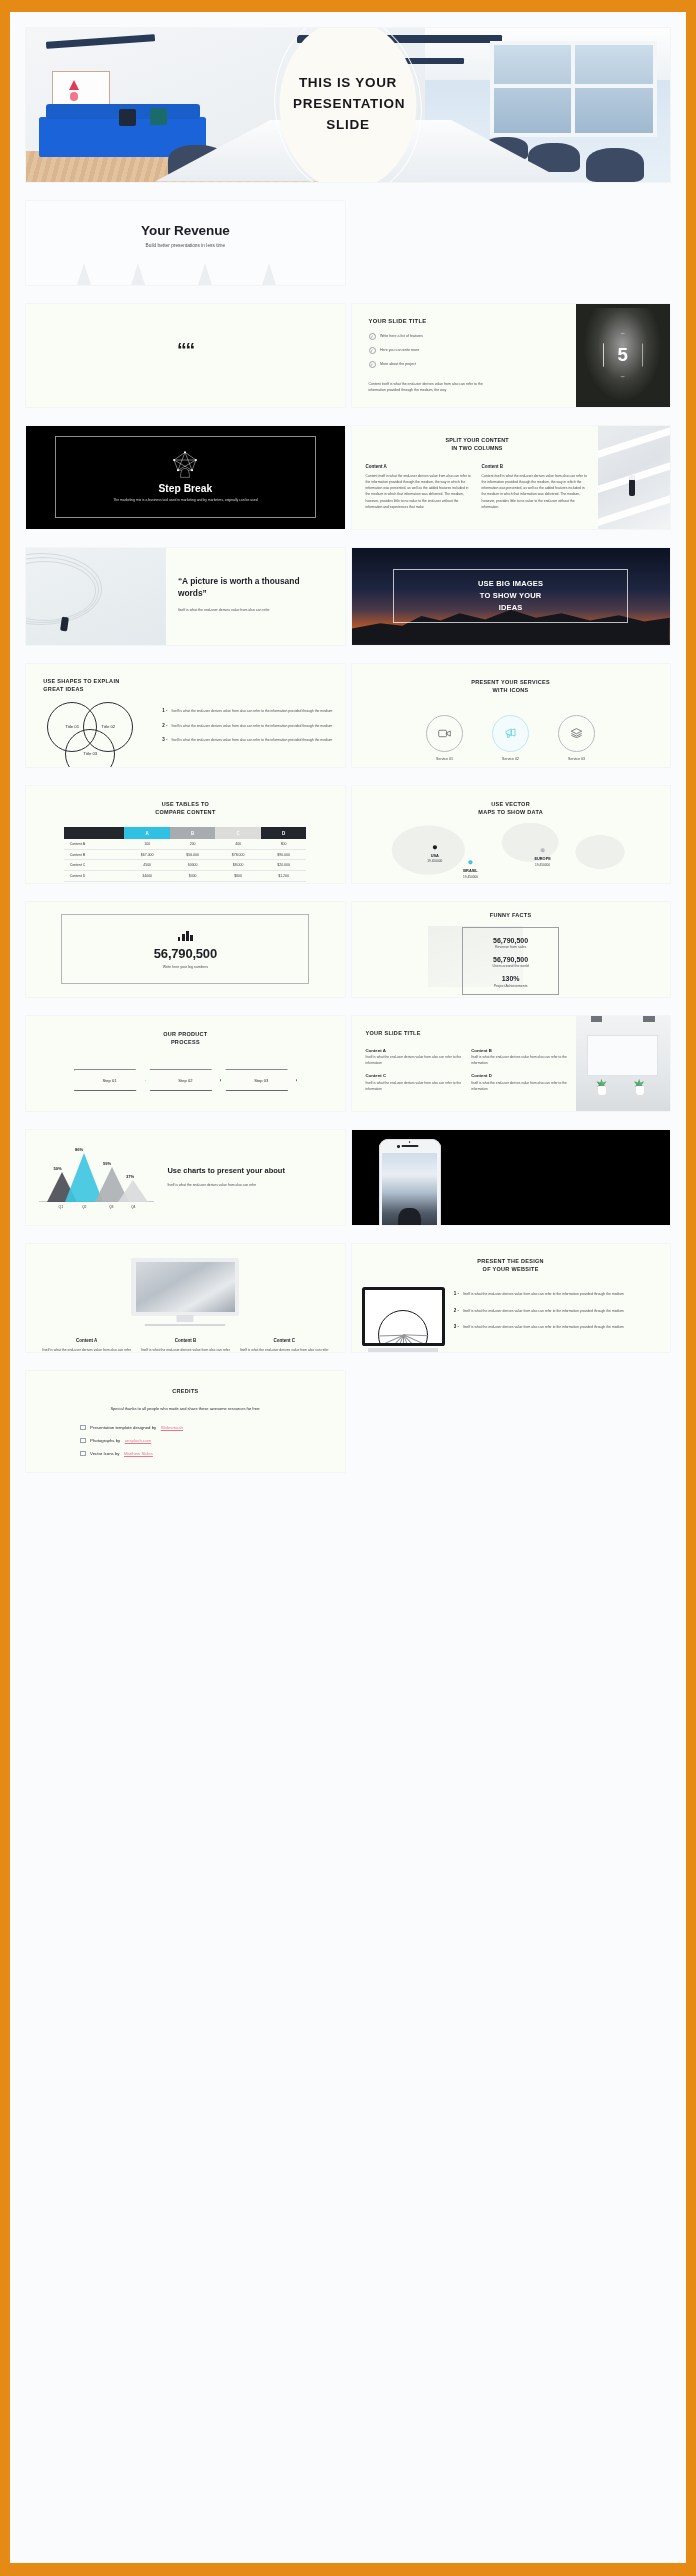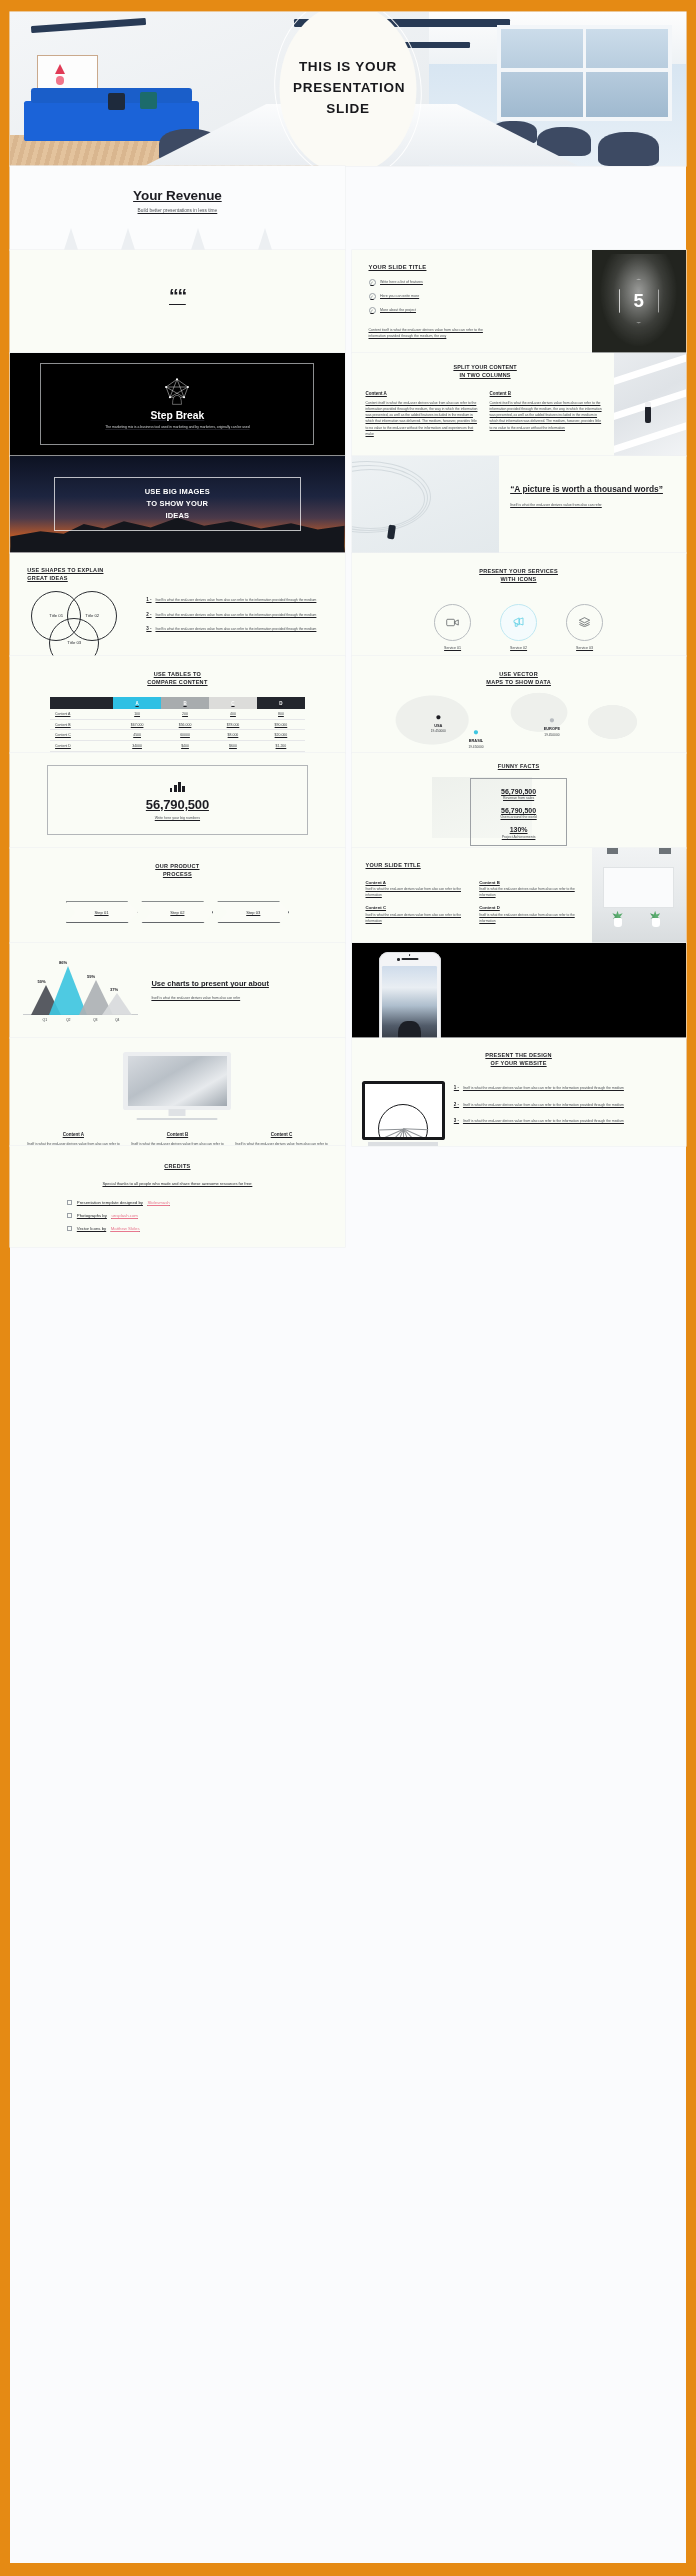--- a/index.html
+++ b/index.html
@@ -13,23 +13,22 @@
   
   .frame {
     position: absolute; inset: 0;
     background: #e58a14;
     padding: 11.6px 10.3px 13px 10.3px;
   }
   .sheet {
     width: 100%; height: 100%;
     background: #fafbfd;
     display: flex; flex-direction: column;
-    gap: 0;
-    padding: 0;
-    text-decoration: underline;
+    gap: 19px;
+    padding: 16px;
   }
   .row { display: flex; gap: 7px; width: 100%; }
   .slide {
     background: #fafcf6;
     position: relative;
     overflow: hidden;
     box-shadow: 0 0 0 0.6px #eef0f2;
   }
   .slide.full { width: 100%; }
   .slide.half { width: calc(50% - 3.5px); }
@@ -520,40 +519,40 @@
       <div class="split-right">
         <div class="slab sl1"></div>
         <div class="slab sl2"></div>
         <div class="slab sl3"></div>
         <div class="walker"></div>
       </div>
     </div>
   </div>
 
   <div class="row r5">
+    <div class="slide half pic-slide">
+      <div class="pic-left">
+        <div class="trail tr1"></div>
+        <div class="trail tr2"></div>
+        <div class="trail tr3"></div>
+        <div class="car"></div>
+      </div>
+      <div class="pic-right">
+        <h2>“A picture is worth a thousand words”</h2>
+        <p>Itself is what the end-user derives value from also can refer</p>
+      </div>
+    </div>
     <div class="slide half bigimg-slide">
       <div class="ridge"></div>
       <div class="bigimg-box">
         <h2>
           <span>USE BIG IMAGES</span><br>
           <span>TO SHOW YOUR</span><br>
           <span>IDEAS</span>
         </h2>
-      </div>
-    </div>
-    <div class="slide half pic-slide">
-      <div class="pic-left">
-        <div class="trail tr1"></div>
-        <div class="trail tr2"></div>
-        <div class="trail tr3"></div>
-        <div class="car"></div>
-      </div>
-      <div class="pic-right">
-        <h2>“A picture is worth a thousand words”</h2>
-        <p>Itself is what the end-user derives value from also can refer</p>
       </div>
     </div>
   </div>
 
   <div class="row r6">
     <div class="slide half shapes-slide">
       <h3>
         <span>USE SHAPES TO EXPLAIN</span><br>
         <span>GREAT IDEAS</span>
       </h3>

